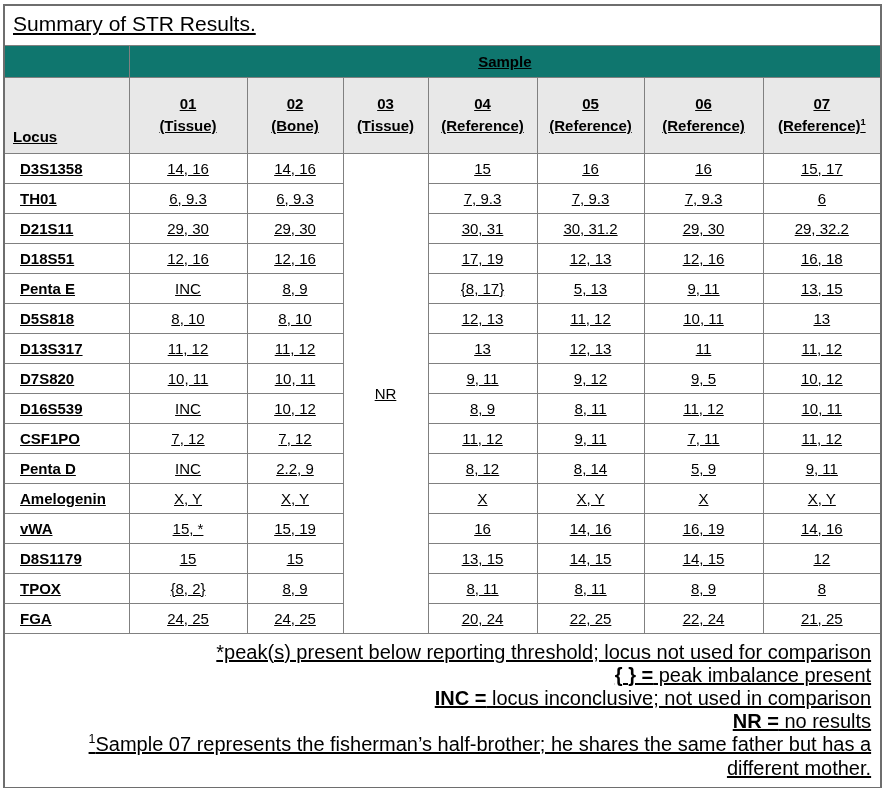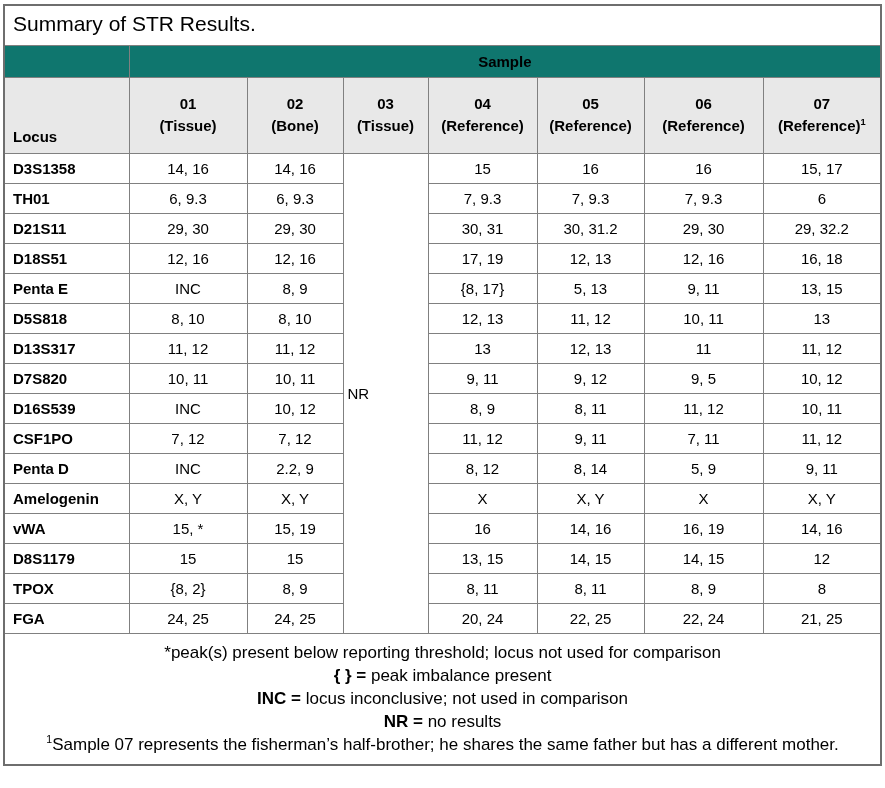--- a/index.html
+++ b/index.html
@@ -9,20 +9,21 @@
     background: #ffffff;
     font-family: "Liberation Sans", sans-serif;
     color: #000000;
   }
   table.str {
     border-collapse: collapse;
     table-layout: fixed;
     width: 877px;
     margin: 4px 0 0 3px;
     border: 2px solid #6e6e6e;
+    text-decoration: underline;
   }
   th, td {
     border: 1px solid #808080;
     font-size: 15px;
     padding: 0 4px;
     overflow: hidden;
   }
   .title-cell {
     background: #ffffff;
     font-size: 21px;
@@ -44,38 +45,38 @@
   }
   th.locus-header {
     text-align: left;
     vertical-align: bottom;
     padding: 0 8px 5px 8px;
     margin-top: 41px;
   }
   tbody th.locus {
     text-align: left;
     font-weight: 700;
-    padding: 0 8px;
+    padding: 0 15px;
     background: #ffffff;
     height: 30px;
     vertical-align: middle;
   }
   tbody td {
     height: 30px;
     text-align: center;
     vertical-align: middle;
     background: #ffffff;
   }
-  td.nr-cell { vertical-align: middle; text-align: left; }
+  td.nr-cell { vertical-align: middle; text-align: center; }
   .notes-cell {
     height: 122px;
     vertical-align: top;
-    text-align: center;
+    text-align: right;
     padding: 7px 9px;
-    font-size: 17px;
+    font-size: 20px;
     line-height: 23.2px;
     background: #ffffff;
   }
   sup { font-size: 62%; vertical-align: super; line-height: 0; }
   b { font-weight: 700; }
 </style>
 </head>
 <body>
 
 <table class="str">

